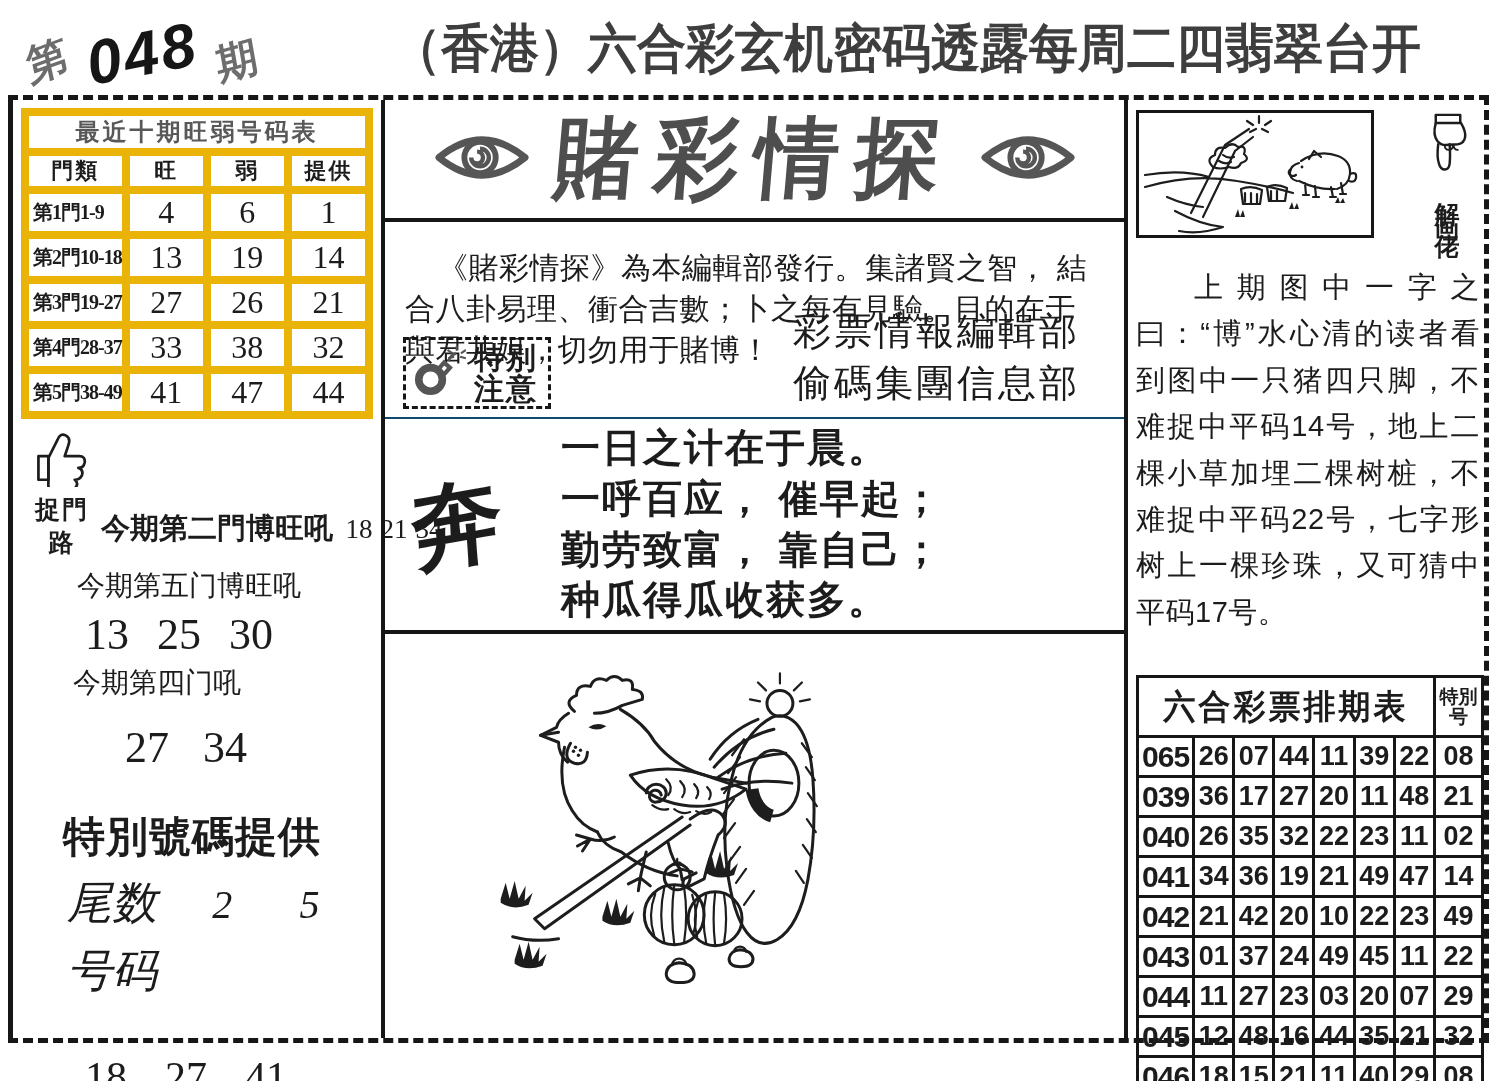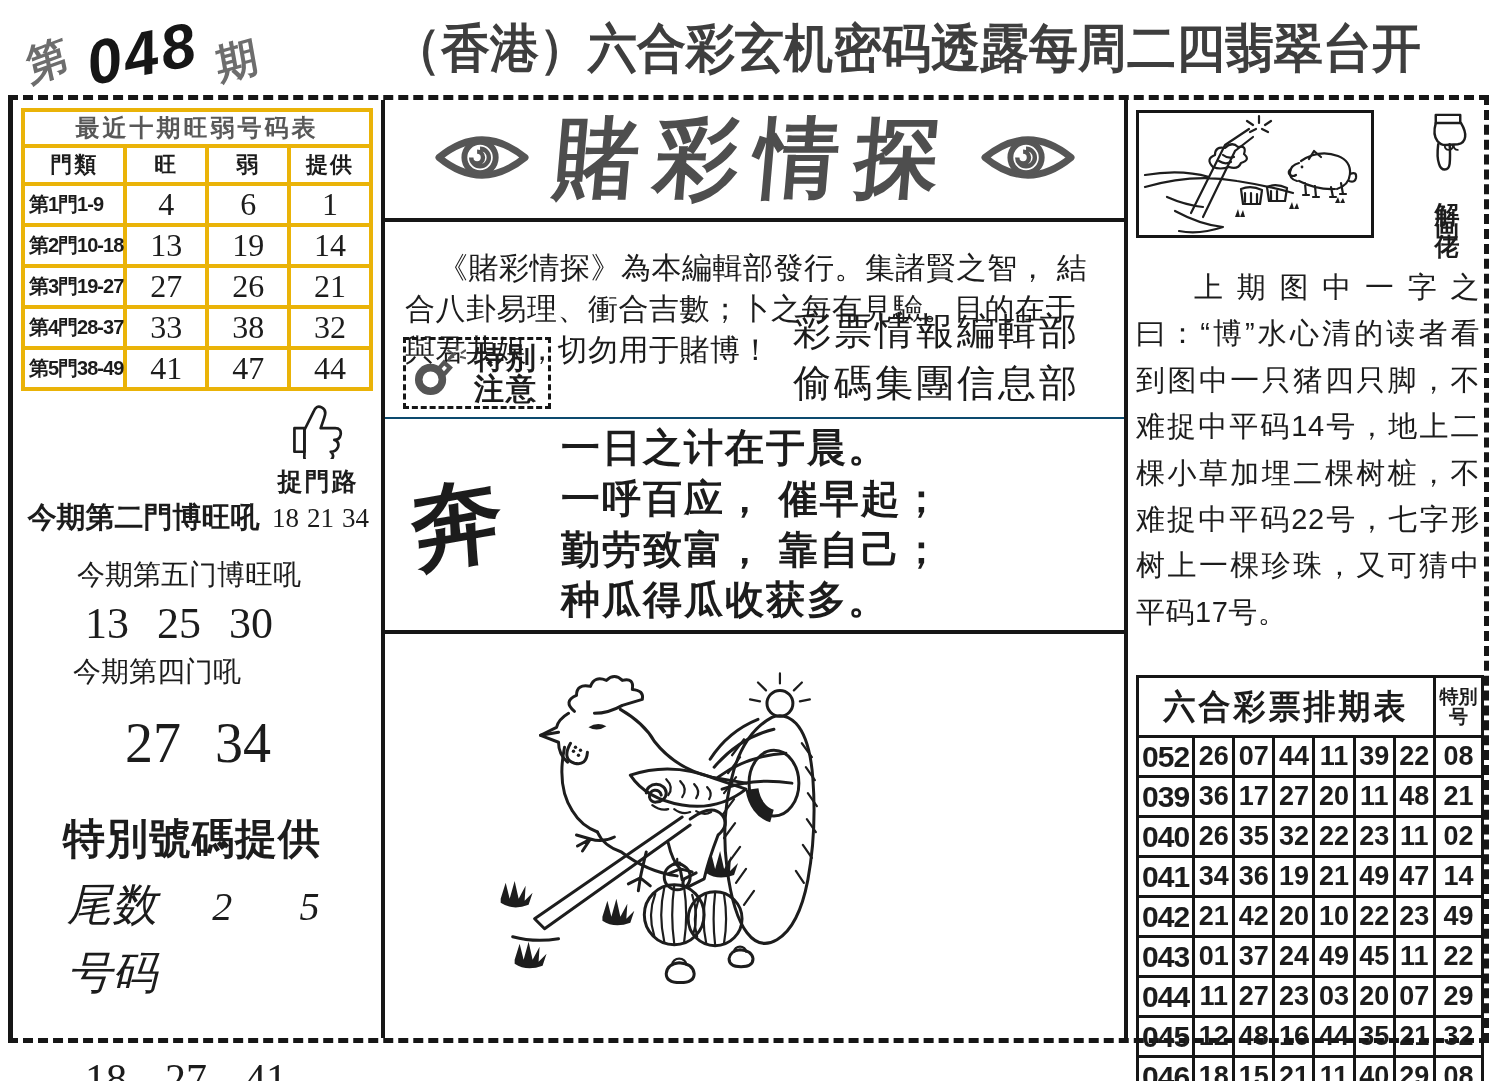--- a/index.html
+++ b/index.html
@@ -18,37 +18,37 @@
   
   .frame{
     position:absolute; left:8px; top:95px; width:1481px; height:948px; background:#fff;
     border-top:5px dashed #161616; border-bottom:5px dashed #161616;
     border-left:5px solid #161616; border-right:5px dashed #161616;
     display:flex;
   }
   
   .col-left{ width:368px; padding:8px 4px 0 8px; }
   table.wr{ border-collapse:collapse; width:352px; border:3px solid #161616; }
-  table.wr td, table.wr th{ border:4px solid #eab308; text-align:center; }
+  table.wr td, table.wr th{ border:8px solid #eab308; text-align:center;font-family:Liberation Serif, serif; }
   .wr-title{ font-size:24px; font-weight:700; letter-spacing:3px; color:#585858; height:36px; }
   .wr-head th{ font-size:22px; font-weight:900; height:38px; letter-spacing:2px; }
   .wr-label{ font-size:20px; font-weight:800; text-align:left !important; padding-left:4px; height:38px; letter-spacing:-1px; white-space:nowrap; }
   .wr-num{ font-family:"Liberation Serif", serif; font-size:32px; width:88px; }
-  .catch{ display:flex; align-items:flex-end; margin:10px 0 0 8px;flex-direction:column; }
+  .catch{ display:flex; align-items:flex-end; margin:10px 0 0 8px; }
   .catch-left{ width:118px; text-align:center; }
   .catch-label{ font-size:25px; font-weight:900; letter-spacing:2px; margin-top:2px; }
   .tip2{ margin:0 0 10px 6px; white-space:nowrap; }
   .tip2-label{ font-size:29px; font-weight:900; }
   .tip2-nums{ font-family:"Liberation Serif", serif; font-size:27px; margin-left:8px; }
   .tip2-nums span{ margin-right:8px; }
   .tip5-label{ margin:8px 0 0 56px; font-size:28px; }
   .tip5-nums{ margin:4px 0 0 64px; font-family:"Liberation Serif", serif; font-size:44px; }
   .tip5-nums span{ margin-right:28px; }
   .tip4-label{ margin:4px 0 0 52px; font-size:28px; }
-  .tip4-nums{ margin:20px 0 0 104px; font-family:"Liberation Serif", serif; font-size:56px; }
+  .tip4-nums{ margin:20px 0 0 104px; font-family:"Liberation Serif", serif; font-size:44px; }
   .tip4-nums span{ margin-right:34px; }
   .sp-title{ margin:36px 0 0 42px; font-size:42px; font-weight:900; letter-spacing:1px; }
   .sp-row{ margin:8px 0 0 46px; font-family:"Liberation Serif", serif; font-size:45px;font-style:italic; }
   .sp-row .val{ font-size:40px; margin-left:44px; }
   .sp-row .val + .val{ margin-left:56px; }
   .sp-nums{ margin:52px 0 0 64px; font-family:"Liberation Serif", serif; font-size:42px; }
   .sp-nums span{ margin-right:38px; }
   
   .col-mid{ width:747px; flex:0 0 747px; border-left:4px solid #161616; border-right:4px solid #161616; display:flex; flex-direction:column; }
   .band-title{ height:122px; border-bottom:4px solid #161616; display:flex; align-items:center; justify-content:center; gap:26px; }
@@ -335,21 +335,21 @@
 
       <p class="rc-para">上期图中一字之曰：“博”水心清的读者看到图中一只猪四只脚，不难捉中平码14号，地上二棵小草加埋二棵树桩，不难捉中平码22号，七字形树上一棵珍珠，又可猜中平码17号。</p>
 
       <table class="sched">
         <tbody>
             <tr>
           <td class="sched-title" colspan="7">六合彩票排期表</td>
           <td class="sched-spec-hdr">特別号</td>
         </tr>
         <tr>
-          <td class="sched-period">052</td>
+          <td class="sched-period">065</td>
           <td class="sched-num">26</td>
           <td class="sched-num">07</td>
           <td class="sched-num">44</td>
           <td class="sched-num">11</td>
           <td class="sched-num">39</td>
           <td class="sched-num">22</td>
           <td class="sched-spec">08</td>
         </tr>
         <tr>
           <td class="sched-period">039</td>

